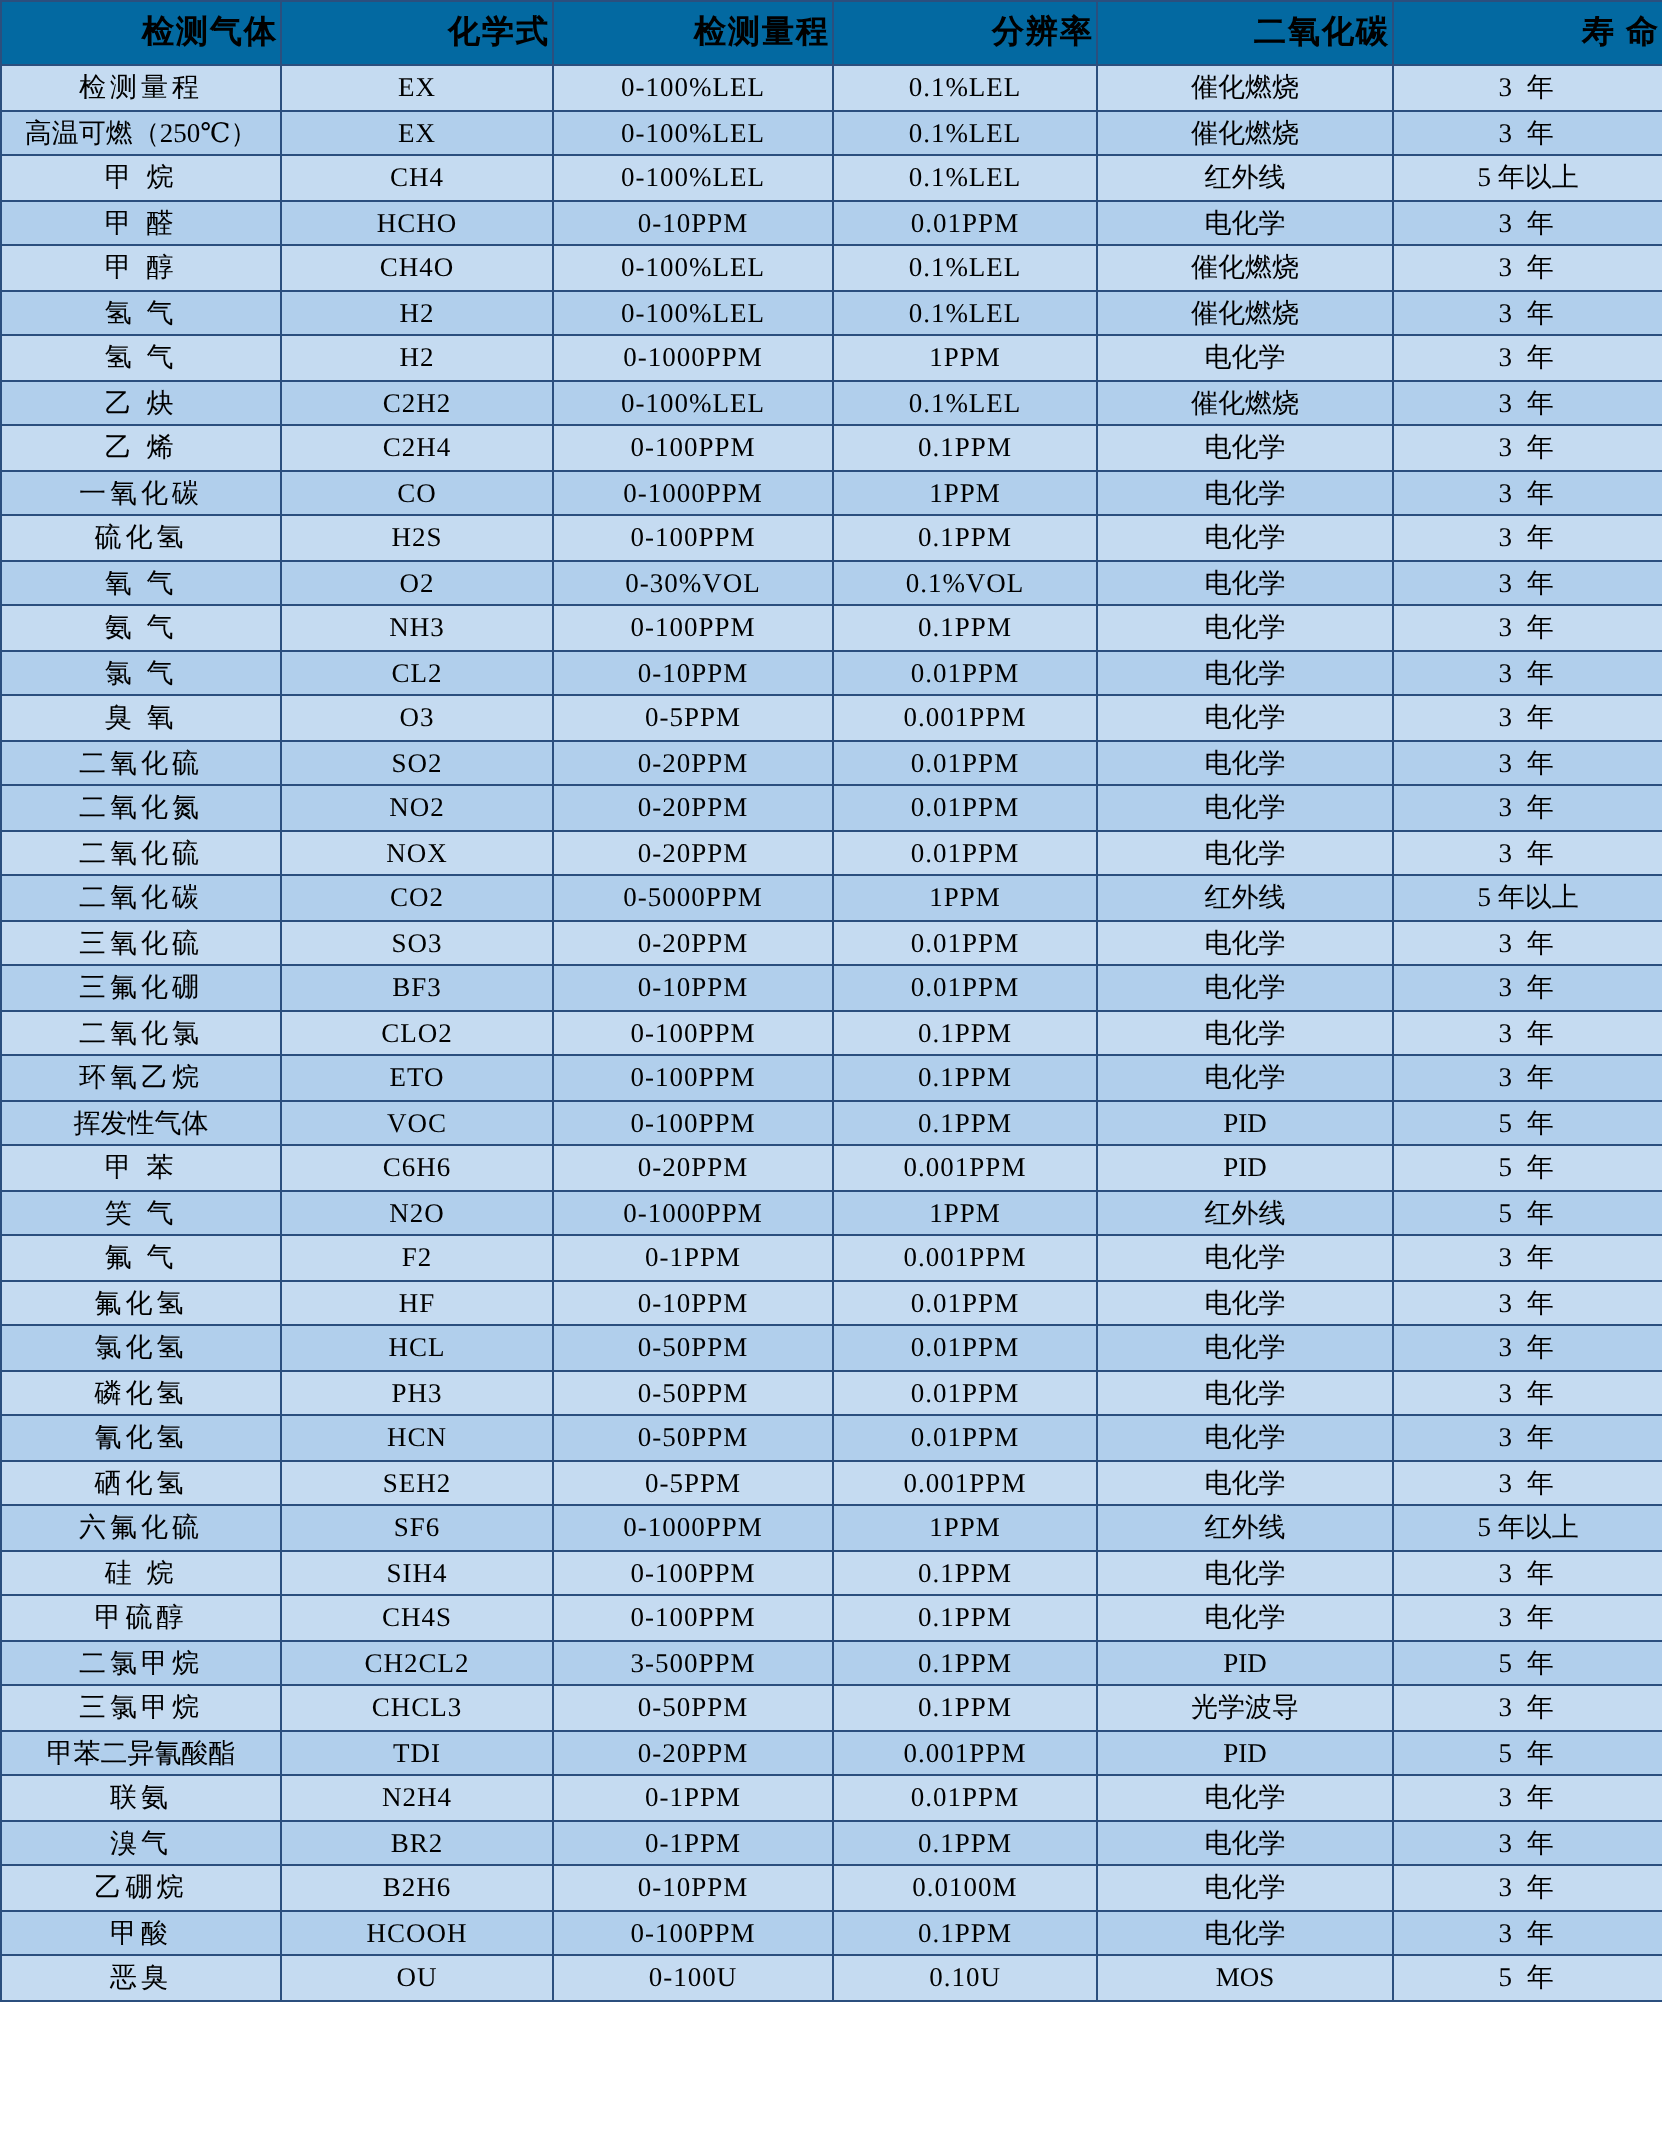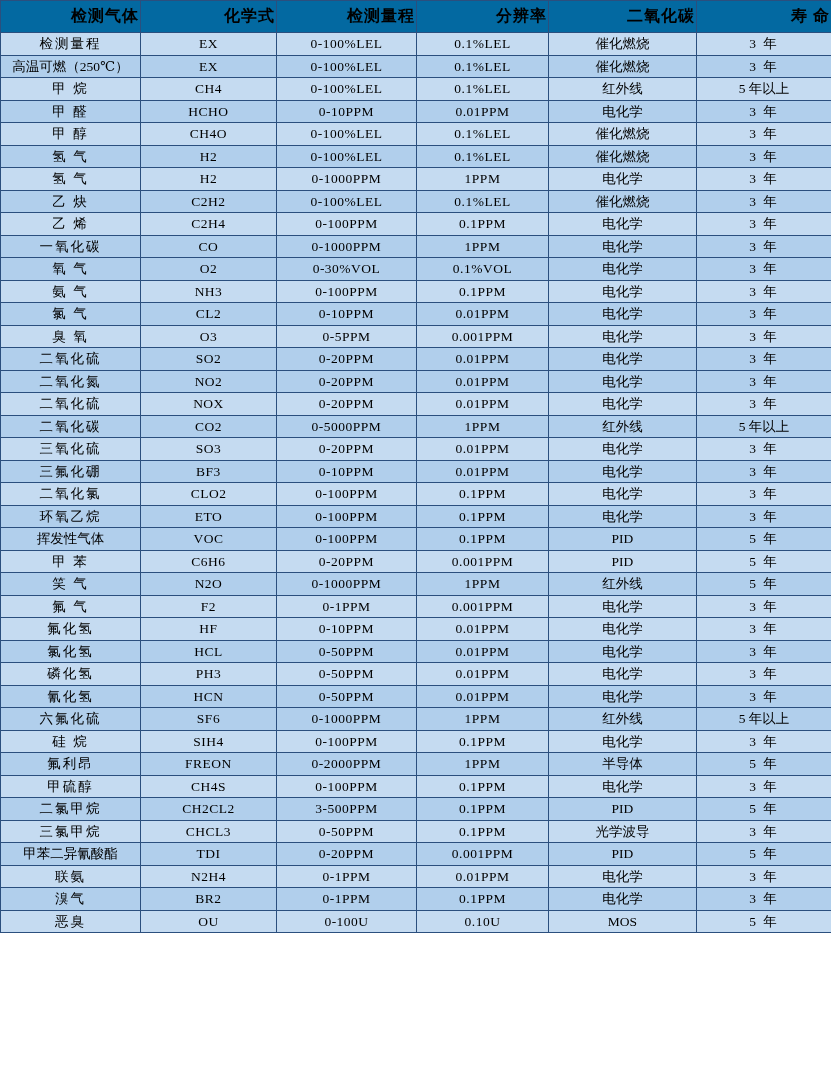--- a/index.html
+++ b/index.html
@@ -166,20 +166,28 @@
         <td class="life">3 年</td>
       </tr>
       <tr class="even">
         <td class="name">一氧化碳</td>
         <td class="mono">CO</td>
         <td class="mono">0-1000PPM</td>
         <td class="mono">1PPM</td>
         <td>电化学</td>
         <td class="life">3 年</td>
       </tr>
+      <tr class="odd">
+        <td class="name">硫化氢</td>
+        <td class="mono">H2S</td>
+        <td class="mono">0-100PPM</td>
+        <td class="mono">0.1PPM</td>
+        <td>电化学</td>
+        <td class="life">3 年</td>
+      </tr>
       <tr class="even">
         <td class="name">氧 气</td>
         <td class="mono">O2</td>
         <td class="mono">0-30%VOL</td>
         <td class="mono">0.1%VOL</td>
         <td>电化学</td>
         <td class="life">3 年</td>
       </tr>
       <tr class="odd">
         <td class="name">氨 气</td>
@@ -326,44 +334,44 @@
         <td class="life">3 年</td>
       </tr>
       <tr class="even">
         <td class="name">氰化氢</td>
         <td class="mono">HCN</td>
         <td class="mono">0-50PPM</td>
         <td class="mono">0.01PPM</td>
         <td>电化学</td>
         <td class="life">3 年</td>
       </tr>
+      <tr class="odd">
+        <td class="name">硒化氢</td>
+        <td class="mono">SEH2</td>
+        <td class="mono">0-5PPM</td>
+        <td class="mono">0.001PPM</td>
+        <td>电化学</td>
+        <td class="life">3 年</td>
+      </tr>
       <tr class="even">
         <td class="name">六氟化硫</td>
         <td class="mono">SF6</td>
         <td class="mono">0-1000PPM</td>
         <td class="mono">1PPM</td>
         <td>红外线</td>
         <td class="life tight">5 年以上</td>
       </tr>
       <tr class="odd">
         <td class="name">硅 烷</td>
         <td class="mono">SIH4</td>
         <td class="mono">0-100PPM</td>
         <td class="mono">0.1PPM</td>
         <td>电化学</td>
         <td class="life">3 年</td>
       </tr>
-      <tr class="even">
-        <td class="name">氟利昂</td>
-        <td class="mono">FREON</td>
-        <td class="mono">0-2000PPM</td>
-        <td class="mono">1PPM</td>
-        <td>半导体</td>
-        <td class="life">5 年</td>
-      </tr>
       <tr class="odd">
         <td class="name">甲硫醇</td>
         <td class="mono">CH4S</td>
         <td class="mono">0-100PPM</td>
         <td class="mono">0.1PPM</td>
         <td>电化学</td>
         <td class="life">3 年</td>
       </tr>
       <tr class="even">
         <td class="name">二氯甲烷</td>
@@ -394,20 +402,36 @@
         <td class="mono">N2H4</td>
         <td class="mono">0-1PPM</td>
         <td class="mono">0.01PPM</td>
         <td>电化学</td>
         <td class="life">3 年</td>
       </tr>
       <tr class="even">
         <td class="name">溴气</td>
         <td class="mono">BR2</td>
         <td class="mono">0-1PPM</td>
+        <td class="mono">0.1PPM</td>
+        <td>电化学</td>
+        <td class="life">3 年</td>
+      </tr>
+      <tr class="odd">
+        <td class="name">乙硼烷</td>
+        <td class="mono">B2H6</td>
+        <td class="mono">0-10PPM</td>
+        <td class="mono">0.0100M</td>
+        <td>电化学</td>
+        <td class="life">3 年</td>
+      </tr>
+      <tr class="even">
+        <td class="name">甲酸</td>
+        <td class="mono">HCOOH</td>
+        <td class="mono">0-100PPM</td>
         <td class="mono">0.1PPM</td>
         <td>电化学</td>
         <td class="life">3 年</td>
       </tr>
       <tr class="odd">
         <td class="name">恶臭</td>
         <td class="mono">OU</td>
         <td class="mono">0-100U</td>
         <td class="mono">0.10U</td>
         <td>MOS</td>

